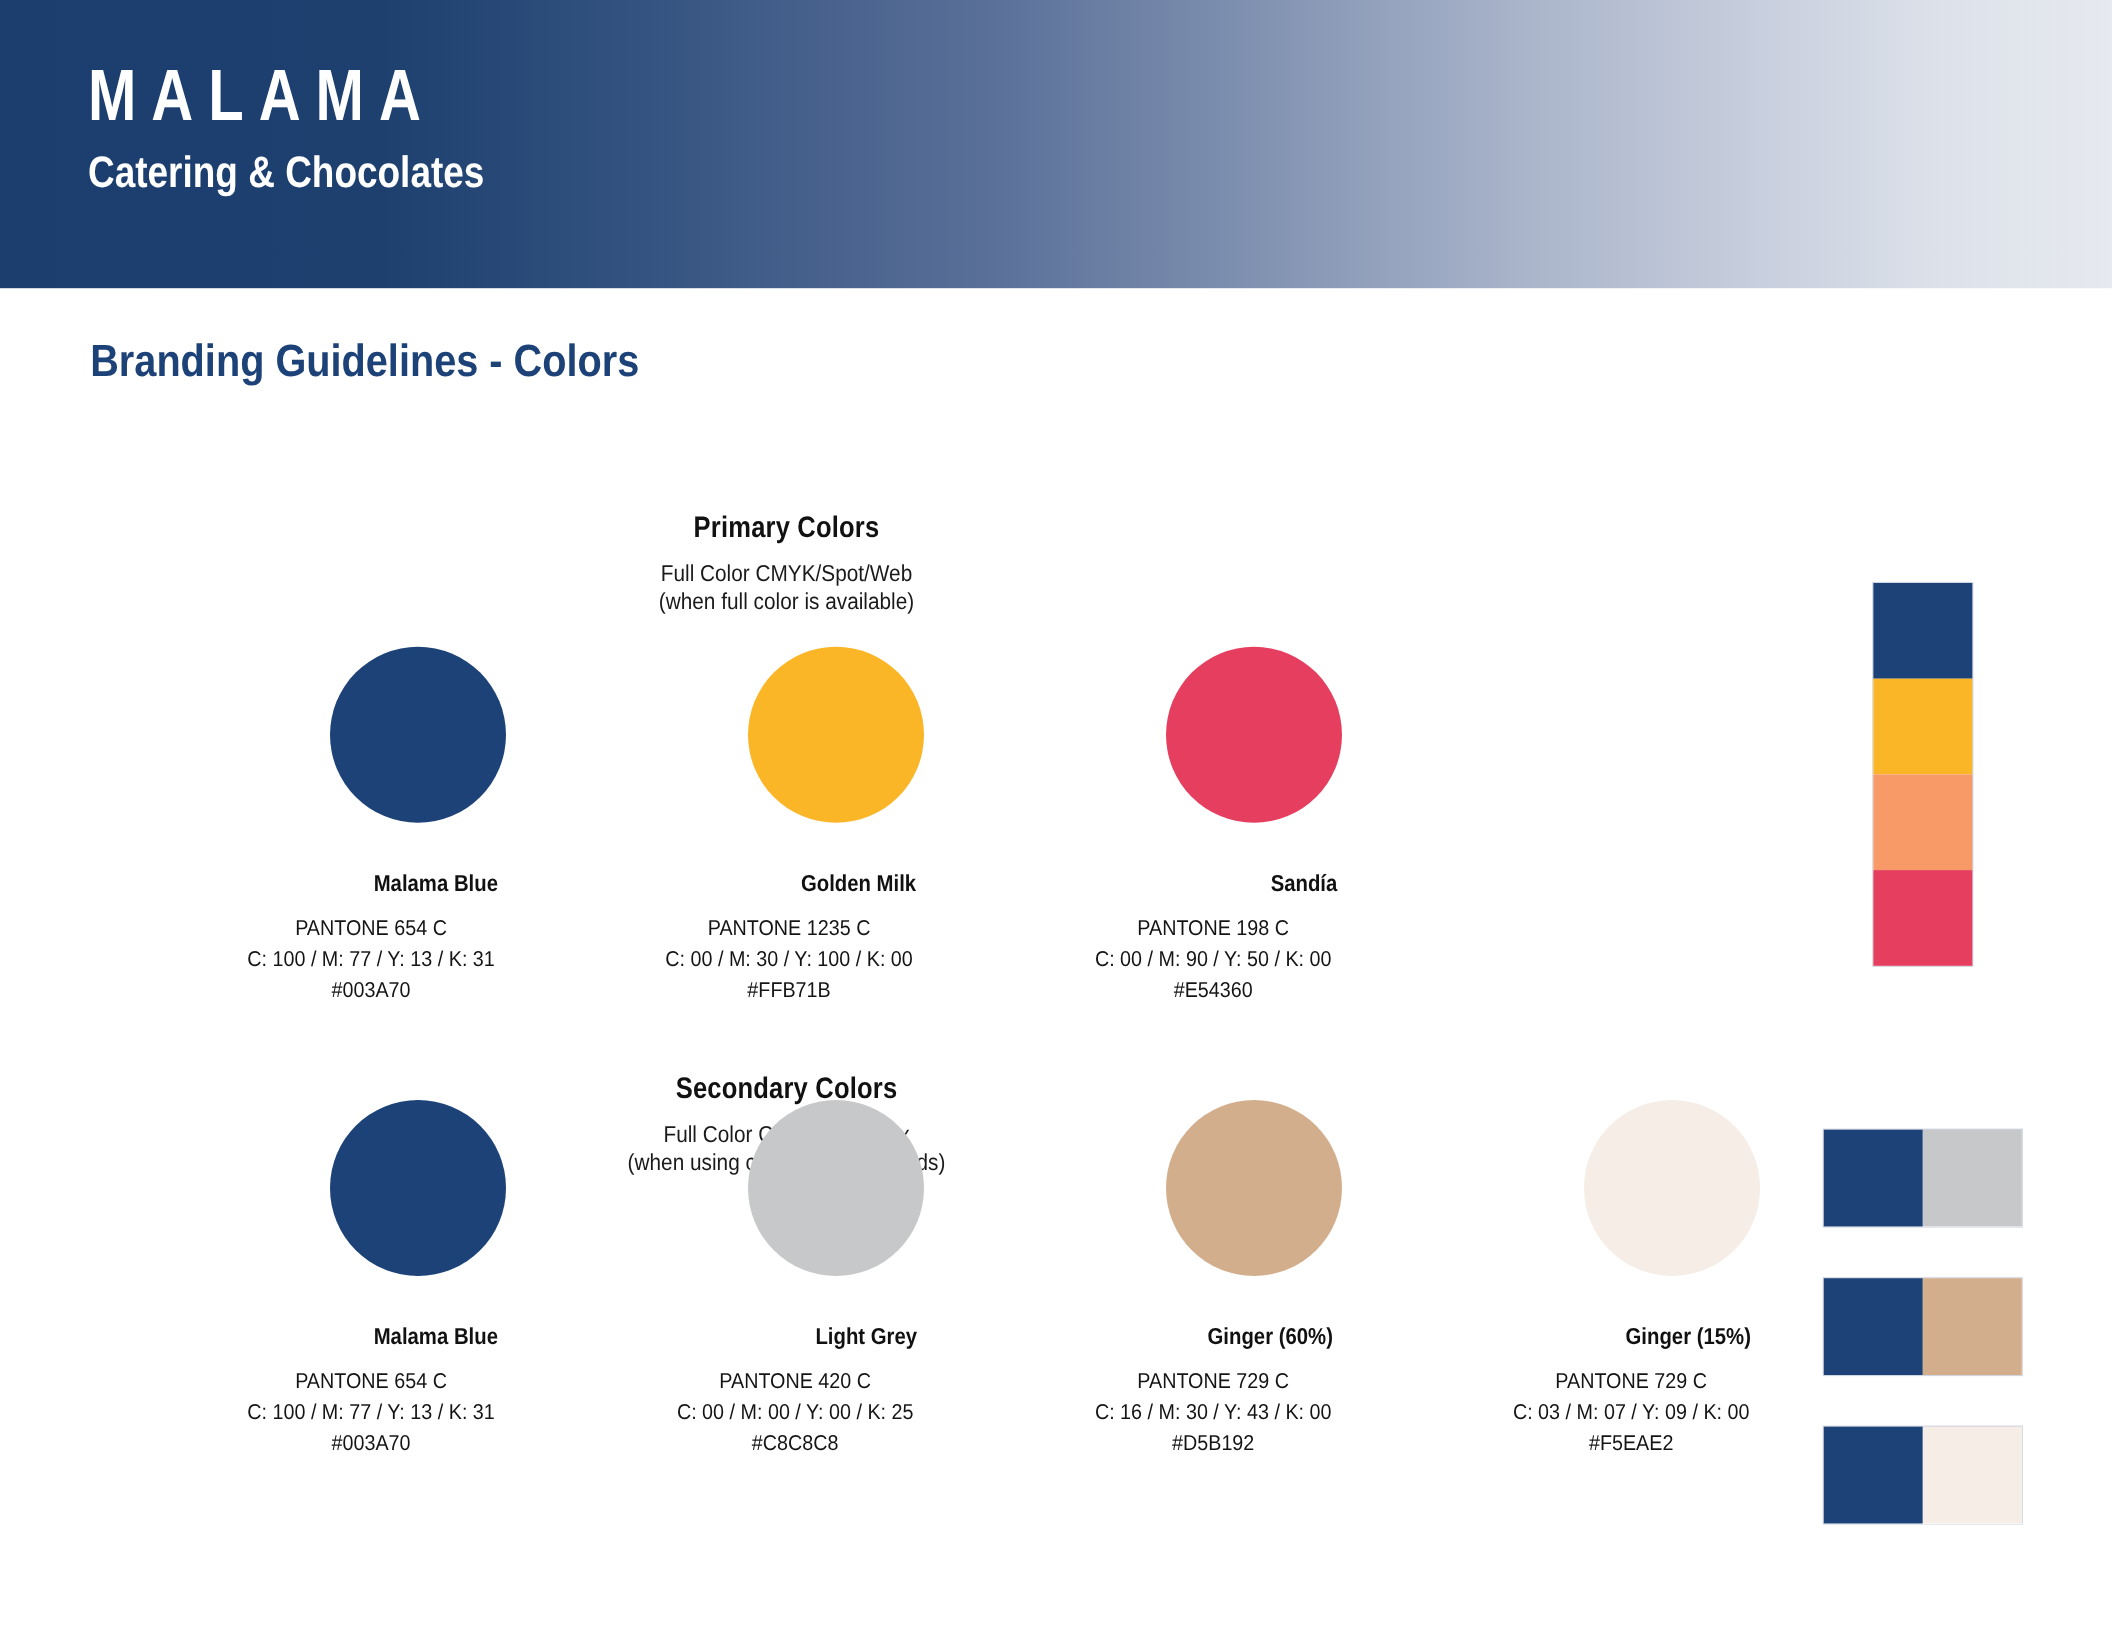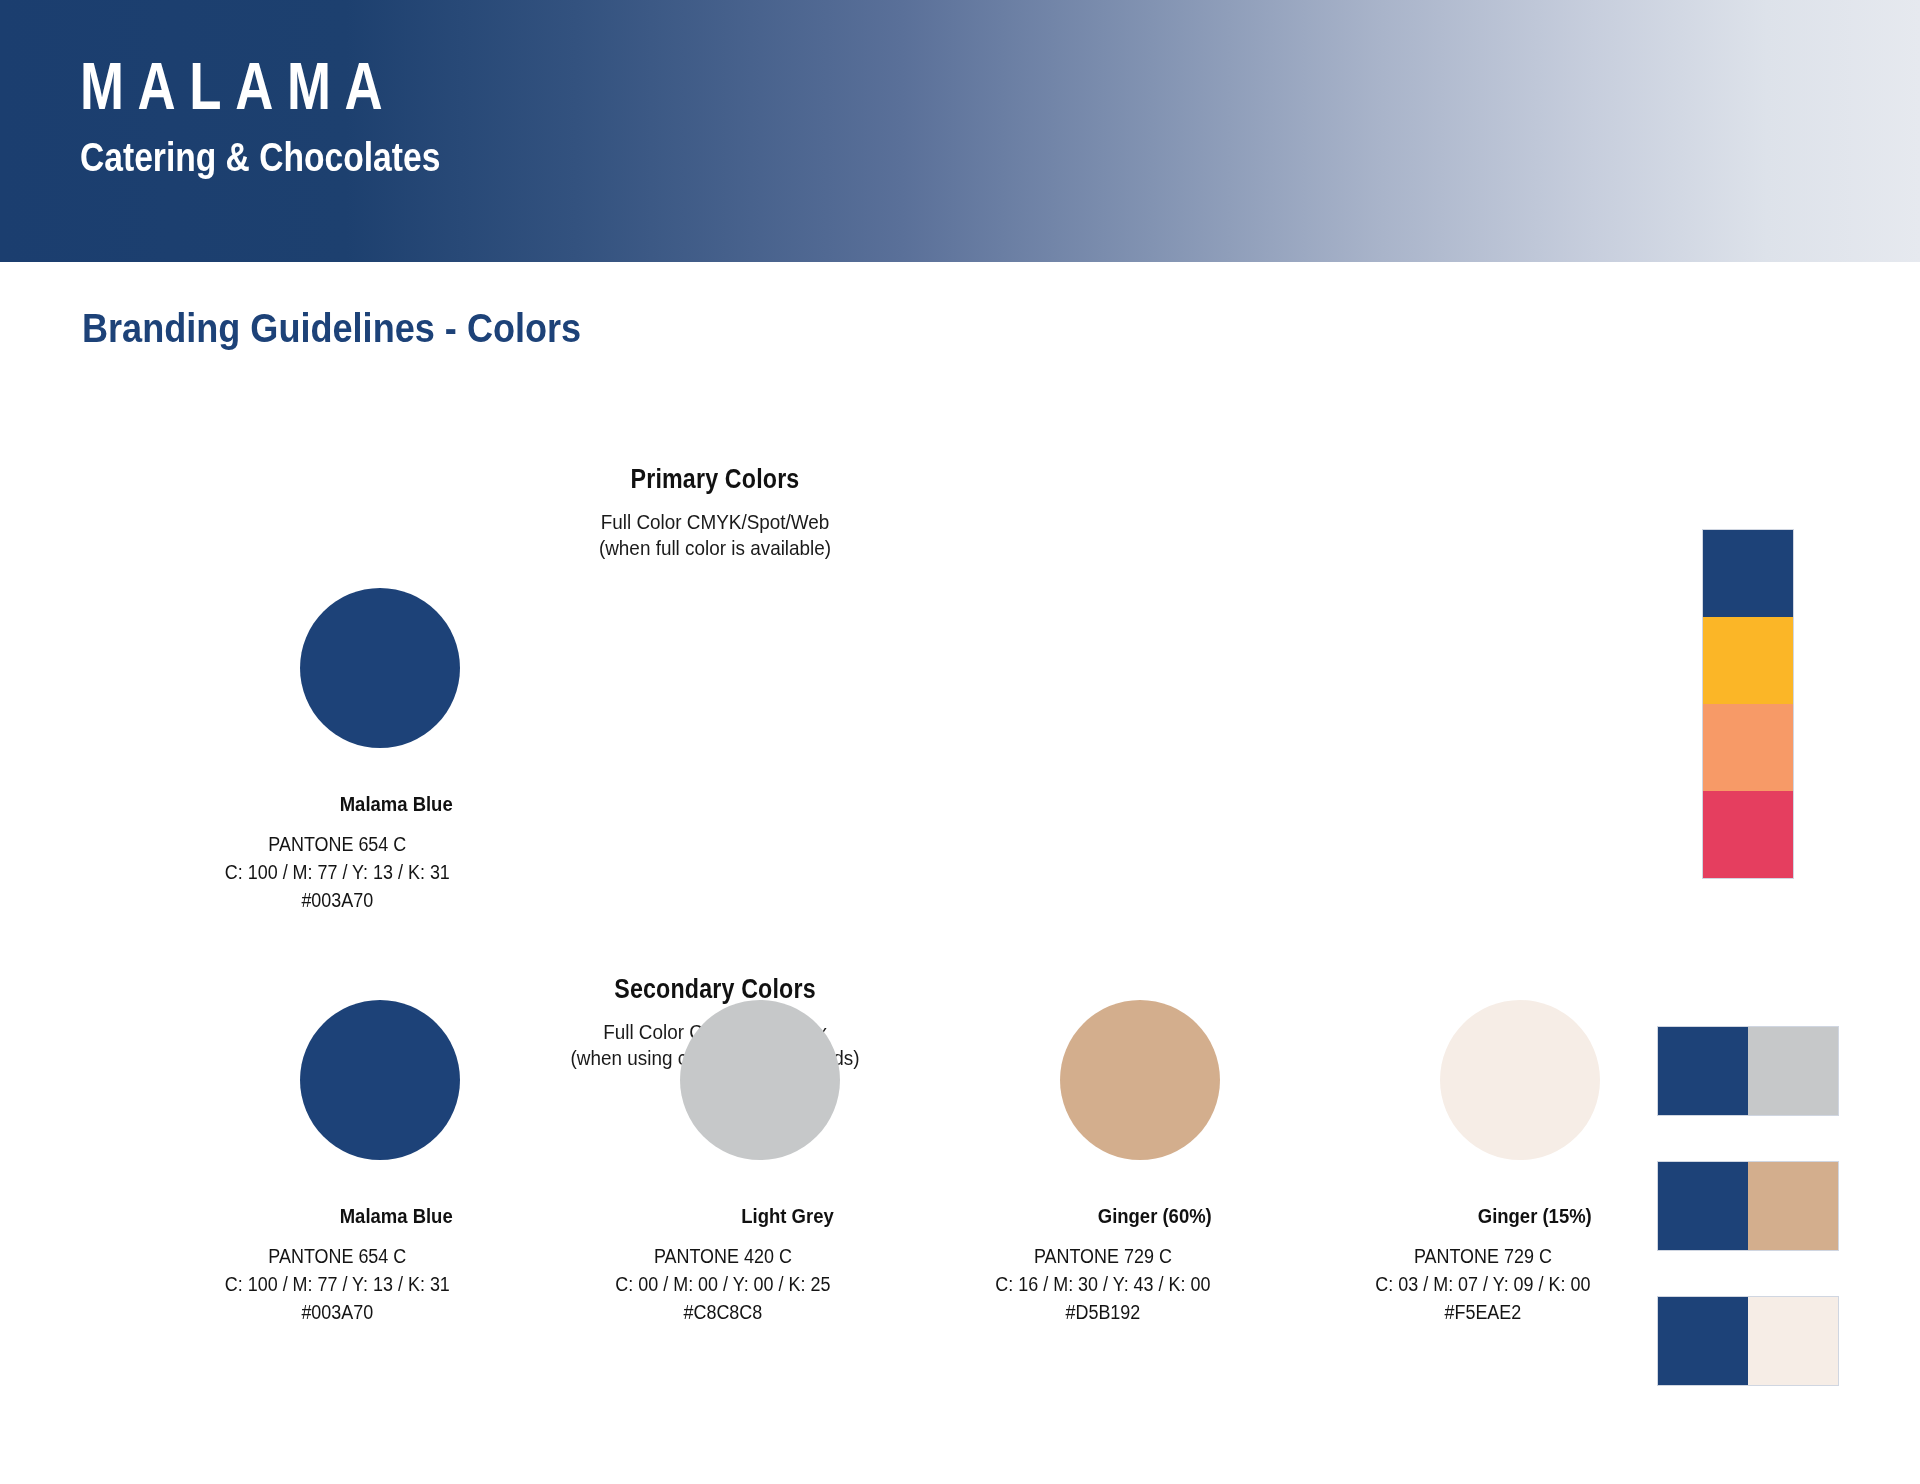--- a/index.html
+++ b/index.html
@@ -214,22 +214,40 @@
     <div class="swatch">
       <div class="circle" style="background: rgb(29, 66, 120);"></div>
       <div class="swatch-name">Malama Blue</div>
       <div class="swatch-meta">
         <span>PANTONE 654 C</span>
         <span>C: 100 / M: 77 / Y: 13 / K: 31</span>
         <span>#003A70</span>
       </div>
     </div>
 
-
-
+    <div class="swatch">
+      <div class="circle" style="background: rgb(251, 182, 39);"></div>
+      <div class="swatch-name">Golden Milk</div>
+      <div class="swatch-meta">
+        <span>PANTONE 1235 C</span>
+        <span>C: 00 / M: 30 / Y: 100 / K: 00</span>
+        <span>#FFB71B</span>
+      </div>
+    </div>
+
+
+    <div class="swatch">
+      <div class="circle" style="background: rgb(229, 62, 95);"></div>
+      <div class="swatch-name">Sandía</div>
+      <div class="swatch-meta">
+        <span>PANTONE 198 C</span>
+        <span>C: 00 / M: 90 / Y: 50 / K: 00</span>
+        <span>#E54360</span>
+      </div>
+    </div>
 
   </div>
 
   <div class="chip-stack-primary">
     <div class="chip" style="background: rgb(29, 66, 120);"></div>
     <div class="chip" style="background: rgb(251, 182, 39);"></div>
     <div class="chip" style="background: rgb(247, 154, 103);"></div>
     <div class="chip" style="background: rgb(229, 62, 95);"></div>
   </div>
 

